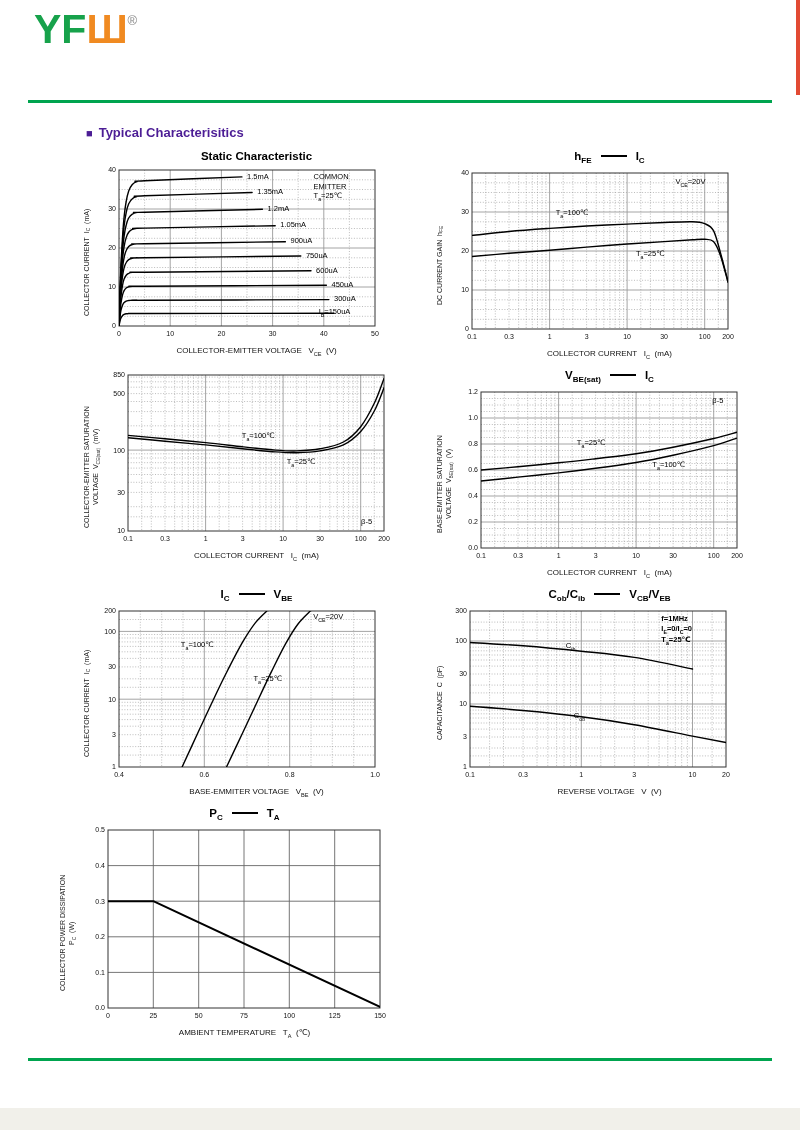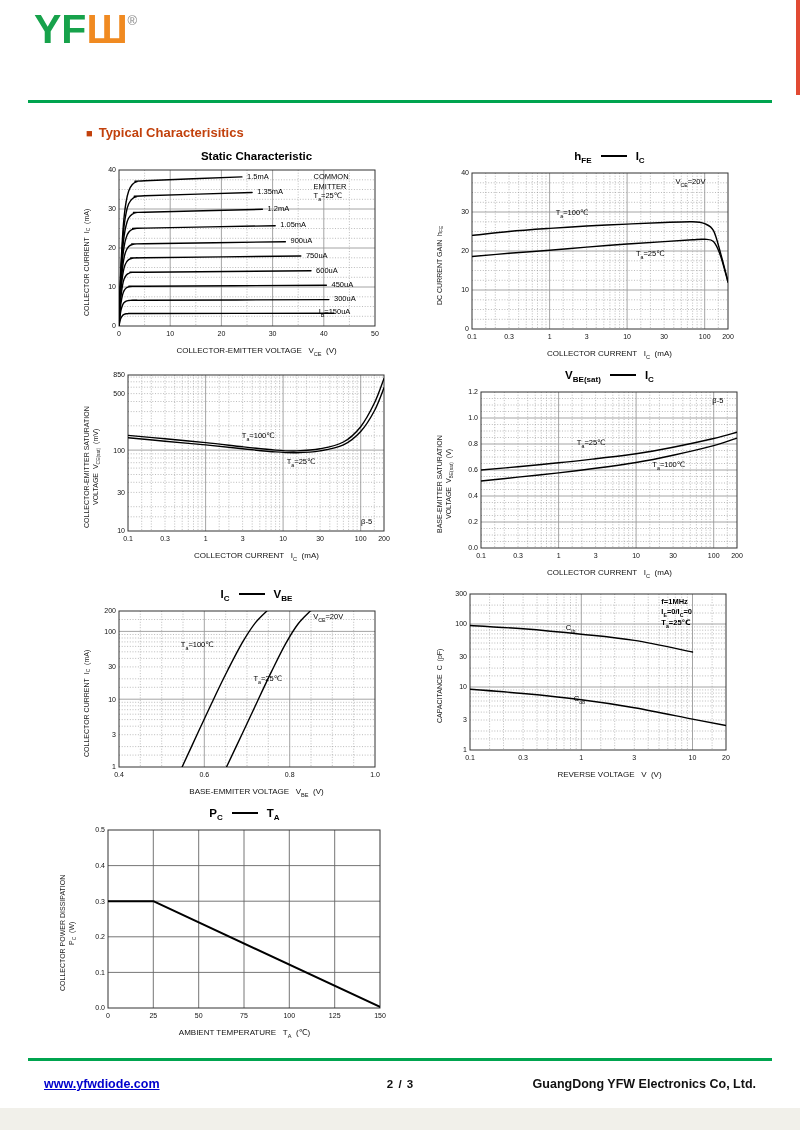--- a/index.html
+++ b/index.html
@@ -8,21 +8,21 @@
   
   .hdr{position:relative;padding:12px 28px 0 34px;height:82px;}
   .logo-en{font-weight:bold;font-size:41px;line-height:.85;letter-spacing:0;}
   .logo-green{color:#17a24b}
   .logo-orange{color:#f08a21}
   .reg{color:#888;font-size:13px;vertical-align:18px;font-weight:normal;}
   .logo-cn{font-weight:bold;font-size:26px;letter-spacing:3px;margin-top:3px;color:#000;}
   .part{position:absolute;right:44px;bottom:2px;font-weight:bold;font-size:20px;word-spacing:8px;color:#000;}
   .rule{height:3px;background:#00a44f;margin:6px 28px 0 28px;}
   
-  .sect{margin:22px 0 6px 86px;font-size:13px;font-weight:bold;color:#c2410c;}
+  .sect{margin:22px 0 6px 86px;font-size:13px;font-weight:bold;color:#4c1d95;}
   .sect .bullet{font-size:11px;margin-right:6px;}
   
   .charts{margin:10px 36px 0 82px;display:grid;grid-template-columns:1fr 1fr;column-gap:24px;row-gap:9px;}
   .chart{}
   .chart-title{text-align:center;font-size:11.5px;font-weight:bold;padding-left:20px;margin-bottom:2px;color:#000;}
   .tdash{display:inline-block;width:26px;height:2.2px;background:#000;vertical-align:middle;margin:0 9px 2px 9px;}
   .chart-body{display:flex;align-items:stretch;}
   .ylab{writing-mode:vertical-rl;transform:rotate(180deg);font-size:7px;line-height:1.35;
         text-align:center;color:#222;flex:0 0 auto;padding-bottom:14px;}
   .plotwrap{position:relative;flex:0 0 auto;}
@@ -411,20 +411,21 @@
               <text x="23" y="132.1" font-size="7" fill="#111" text-anchor="end">3</text>
               <text x="23" y="96.6" font-size="7" fill="#111" text-anchor="end">10</text>
               <text x="23" y="64.3" font-size="7" fill="#111" text-anchor="end">30</text>
               <text x="23" y="28.8" font-size="7" fill="#111" text-anchor="end">100</text>
               <text x="23" y="8.4" font-size="7" fill="#111" text-anchor="end">200</text>
             </svg><div class="olab" style="left: 87.8667px; top: 40.4835px; transform: translateY(-50%);">T<sub>a</sub>=100℃</div><div class="olab" style="left: 160.4px; top: 75.306px; transform: translateY(-50%);">T<sub>a</sub>=25℃</div><div class="olab" style="left: 220.133px; top: 12.5701px; transform: translateY(-50%);">V<sub>CE</sub>=20V</div></div>
         </div>
       <div class="xlab">BASE-EMMITER VOLTAGE&nbsp;&nbsp;&nbsp;V<sub>BE</sub>&nbsp;&nbsp;(V)</div>
     </div>
     <div class="chart">
+      <div class="chart-title">C<sub>ob</sub>/C<sub>ib</sub><span class="tdash"></span>V<sub>CB</sub>/V<sub>EB</sub></div>
       <div class="chart-body">
           <div class="ylab">CAPACITANCE&nbsp;&nbsp;C&nbsp;&nbsp;(pF)</div>
           <div class="plotwrap"><svg width="292" height="178">
               <line x1="45.6" y1="6" x2="45.6" y2="162" stroke="#8f8f8f" stroke-width="0.6" stroke-dasharray="1 1.7"></line>
               <line x1="59.5" y1="6" x2="59.5" y2="162" stroke="#8f8f8f" stroke-width="0.6" stroke-dasharray="1 1.7"></line>
               <line x1="79.1" y1="6" x2="79.1" y2="162" stroke="#8f8f8f" stroke-width="0.6" stroke-dasharray="1 1.7"></line>
               <line x1="93.0" y1="6" x2="93.0" y2="162" stroke="#8f8f8f" stroke-width="0.6" stroke-dasharray="1 1.7"></line>
               <line x1="103.8" y1="6" x2="103.8" y2="162" stroke="#8f8f8f" stroke-width="0.6" stroke-dasharray="1 1.7"></line>
               <line x1="112.6" y1="6" x2="112.6" y2="162" stroke="#8f8f8f" stroke-width="0.6" stroke-dasharray="1 1.7"></line>
               <line x1="120.0" y1="6" x2="120.0" y2="162" stroke="#8f8f8f" stroke-width="0.6" stroke-dasharray="1 1.7"></line>
@@ -523,21 +524,16 @@
               <text x="27" y="44.0" font-size="7" fill="#111" text-anchor="end">0.4</text>
               <text x="27" y="8.4" font-size="7" fill="#111" text-anchor="end">0.5</text>
             </svg></div>
         </div>
       <div class="xlab">AMBIENT TEMPERATURE&nbsp;&nbsp;&nbsp;T<sub>A</sub>&nbsp;&nbsp;(℃)</div>
     </div>
   </div>
 
   <div class="ftr">
     <div class="frule"></div>
-    <div class="frow">
-      <a href="#" class="weblink">www.yfwdiode.com</a>
-      <div class="pg">2 / 3</div>
-      <div class="company">GuangDong YFW Electronics Co, Ltd.</div>
-    </div>
   </div>
 
   <div class="bottom-strip"></div>
 </div>
 
 </body></html>

